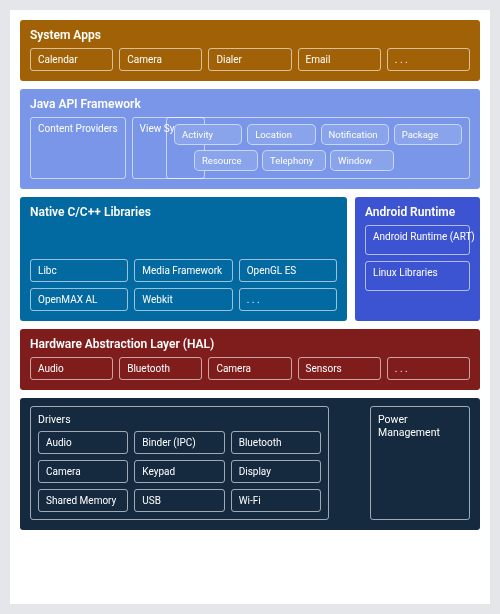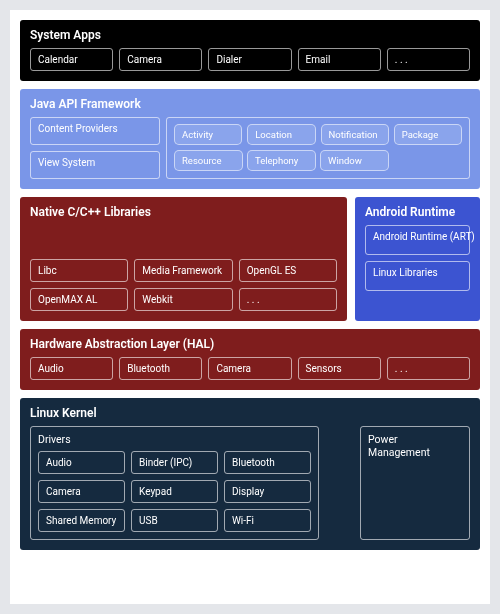--- a/index.html
+++ b/index.html
@@ -43,65 +43,65 @@
     padding: 6px 7px 7px 7px;
   }
   .subgroup-title {
     font-size: 10.5px;
     margin-bottom: 5px;
   }
   .row { display: flex; gap: 6px; justify-content: flex-end; }
   .grid { display: grid; gap: 6px; }
 
   
-  .system-apps { background: #000000; }
+  .system-apps { background: #a16207; }
   .java-api    { background: #7a96e8; }
-  .native-libs { background: #7f1d1d; }
+  .native-libs { background: #0369a1; }
   .runtime     { background: #3c54d1; }
   .hal         { background: #7f1d1d; }
   .kernel      { background: #152a3f; }
 
   
   .java-api .pill { background: #8aa4ec; }
   .pill {
     border: 1px solid rgba(255,255,255,0.55);
     border-radius: 5px;
     font-size: 9.5px;
     padding: 4px 7px;
     text-align: left;
   }
 
   
   .system-apps .row .cell { flex: 1; }
 
   
   .java-api .content { display: flex; gap: 6px; }
-  .java-api .left-col { display: flex; flex-direction: column; gap: 6px; width: 130px; }
+  .java-api .left-col { display: flex; gap: 6px; width: 130px; }
   .java-api .left-col .cell { flex: 1; display:flex; align-items:flex-start; }
   .java-api .managers { flex: 1; }
   .java-api .mgr-grid { display: grid; grid-template-columns: repeat(4, 1fr); gap: 5px; } 
-  .java-api .mgr-row2 { display:flex; gap:4px; margin-top:5px;}
+  .java-api .mgr-row2 { display:flex; gap:4px; margin-top:5px;margin-left:20px;}
   .java-api .mgr-row2 .pill { flex:1; }
   .java-api .mgr-row2 .spacer { flex:1; visibility:hidden; }
 
   
   .native-row { display: flex; gap: 8px; }
   .native-libs { flex: 1; }
   .runtime { width: 125px; }
   .native-libs .grid { grid-template-columns: repeat(3, 1fr); margin-top: 40px; }
   .runtime .col { display:flex; flex-direction:column; gap:6px;justify-content:flex-end; }
   .runtime .cell { min-height: 30px; }
 
   
   .hal .row .cell { flex:1; }
 
   
   .kernel .content { display:flex; gap:24px; }
   .kernel .drivers { flex:1; }
-  .kernel .power { width: 110px; margin-left: 17px; }
+  .kernel .power { width: 100px; margin-left: 17px; }
   .kernel .drv-grid { display:grid; grid-template-columns: repeat(3,1fr); gap:6px; }
 </style>
 </head>
 <body>
 
 <div class="frame">
 
   <div class="layer system-apps">
     <div class="layer-title">System Apps</div>
     <div class="row">
@@ -163,21 +163,20 @@
     <div class="row">
       <div class="cell">Audio</div>
       <div class="cell">Bluetooth</div>
       <div class="cell">Camera</div>
       <div class="cell">Sensors</div>
       <div class="cell">. . .</div>
     </div>
   </div>
 
   <div class="layer kernel">
-    <div class="layer-title">Linux Kernel</div>
     <div class="content">
       <div class="subgroup drivers">
         <div class="subgroup-title">Drivers</div>
         <div class="drv-grid">
           <div class="cell">Audio</div>
           <div class="cell">Binder (IPC)</div>
           <div class="cell">Bluetooth</div>
           <div class="cell">Camera</div>
           <div class="cell">Keypad</div>
           <div class="cell">Display</div>

